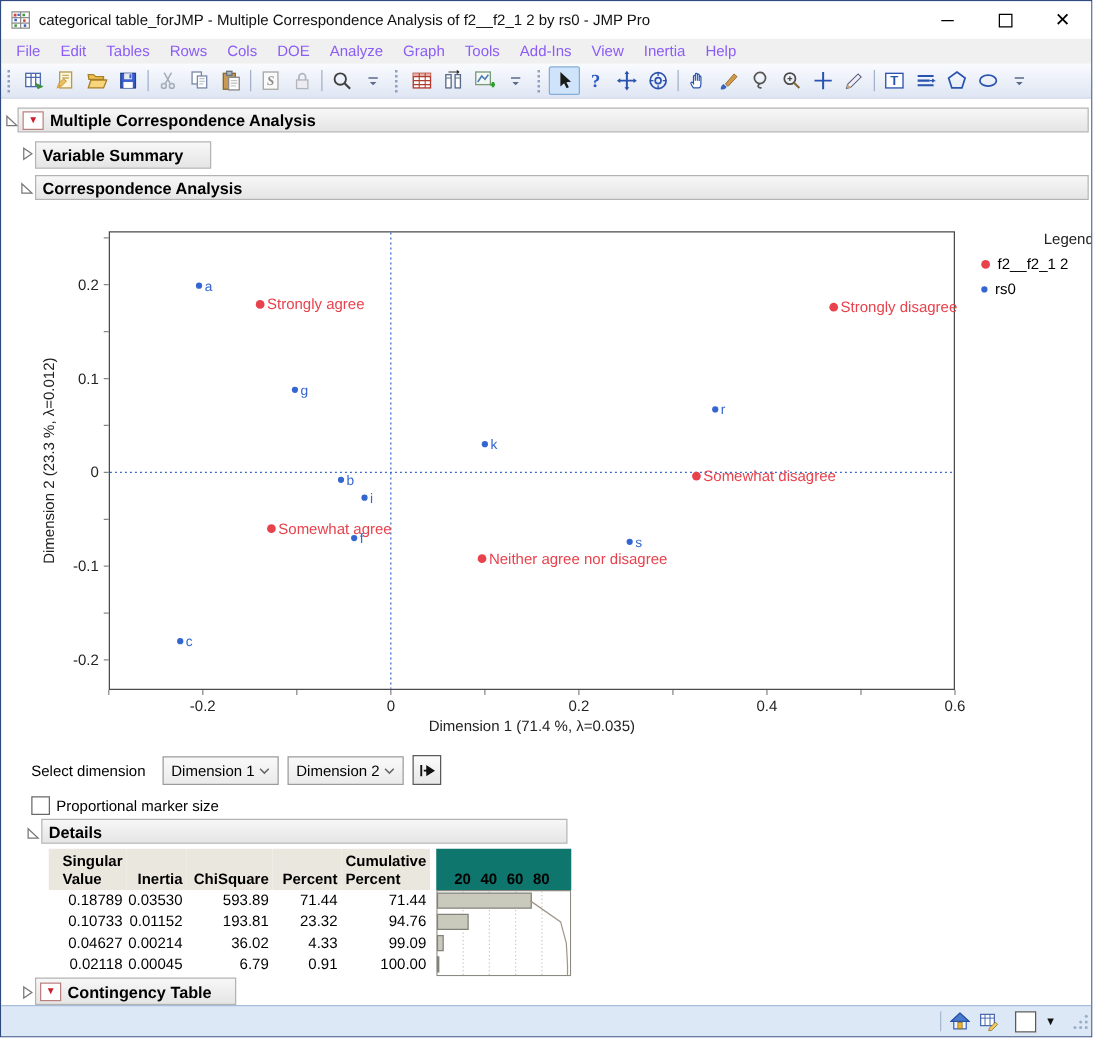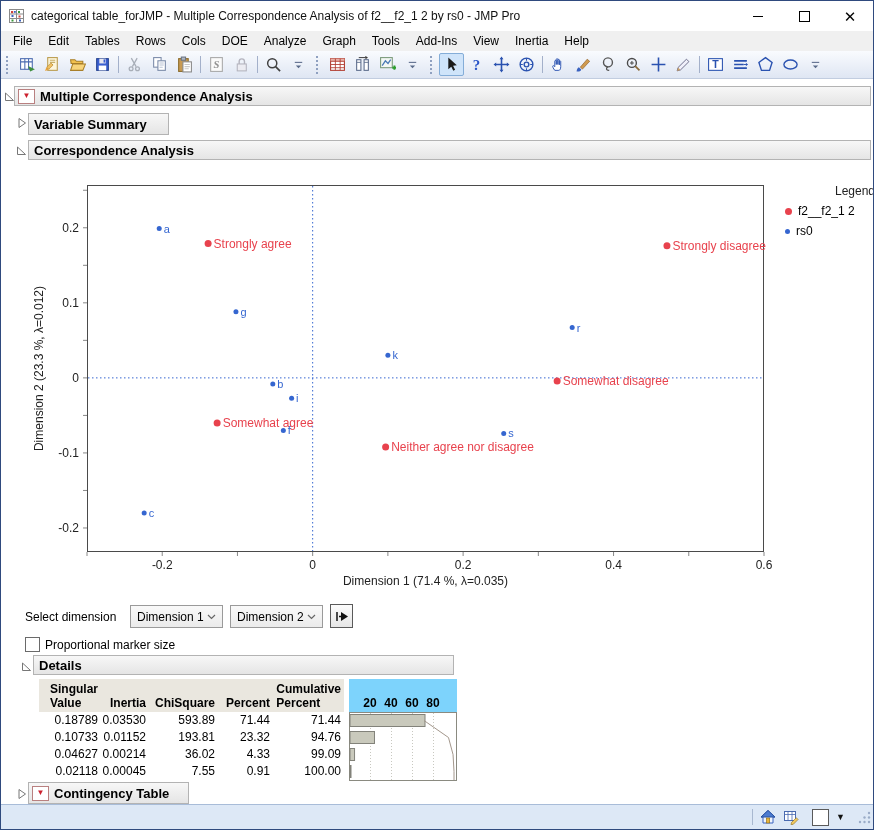--- a/index.html
+++ b/index.html
@@ -9,21 +9,21 @@
   #titlebar{position:absolute;left:0;top:0;right:0;height:30px;background:#fff;display:flex;align-items:center;}
   #app-icon{margin:0 6px 0 8px;display:flex;}
   #title-text{font-size:12px;color:#111;white-space:nowrap;}
   #win-btns{position:absolute;right:0;top:0;height:30px;display:flex;}
   .wbtn{width:46px;height:30px;display:flex;align-items:center;justify-content:center;}
   .min-glyph{width:10px;height:1px;background:#000;display:block;}
   .max-glyph{width:9px;height:9px;border:1px solid #000;display:block;}
   .close-glyph{font-size:15px;line-height:15px;}
   
   #menubar{position:absolute;left:0;top:30px;right:0;height:20px;background:#f0f0f0;display:flex;align-items:center;padding-left:4px;}
-  .mitem{padding:2px 8px;font-size:12px;color:#000000;cursor:default;}
+  .mitem{padding:2px 8px;font-size:12px;color:#8b5cf6;cursor:default;}
   
   #toolbar{position:absolute;left:0;top:50px;right:0;height:27px;background:linear-gradient(#f9fbfe,#dfe6f3);
     border-bottom:1px solid #c2cde0;display:flex;align-items:center;}
   .tgrip{width:4px;height:18px;border-left:2px dotted #8fa0c0;margin:0 3px 0 5px;}
   .tsep{width:1px;height:17px;background:#a3b0ca;margin:0 3px;}
   .ticon{width:23px;height:21px;display:flex;align-items:center;justify-content:center;border:1px solid transparent;border-radius:2px;}
   .ticon.sel{background:#cfe4fa;border:1px solid #84add8;}
   
   #report{position:absolute;left:0;top:78px;right:0;bottom:25px;background:#fff;}
   .obar{position:absolute;height:20px;background:linear-gradient(#f7f7f7,#e5e5e5);border:1px solid #b3b3b3;
@@ -43,21 +43,21 @@
   .combo{position:absolute;width:93px;height:23px;background:linear-gradient(#f9f9f9,#ebebeb);border:1px solid #9a9a9a;
     display:flex;align-items:center;justify-content:space-between;padding:0 6px;box-sizing:border-box;font-size:12px;}
   #go-btn{position:absolute;width:23px;height:24px;background:linear-gradient(#fcfcfc,#e6e6e6);border:1px solid #5a5a5a;
     display:flex;align-items:center;justify-content:center;box-sizing:border-box;}
   .cb{position:absolute;width:13px;height:13px;background:#fff;border:1px solid #6a6a6a;box-sizing:content-box;}
   
   #details-table{position:absolute;left:38px;top:600px;width:418px;font-size:12px;}
   .th-row{display:flex;height:33px;}
   .th{background:#eae7df;font-weight:bold;position:relative;}
   .th>span{position:absolute;right:3px;bottom:2px;text-align:left;white-space:pre-line;line-height:14px;}
-  .th-bar{margin-left:5px;width:108px;background:#7dd3fc;position:relative;font-weight:bold;}
+  .th-bar{margin-left:5px;width:108px;background:#0f766e;position:relative;font-weight:bold;}
   .th-bar>span{position:absolute;bottom:2px;width:24px;text-align:center;}
   .td-row{display:flex;height:17px;}
   .td{text-align:right;padding-right:3px;box-sizing:border-box;line-height:17px;}
   #scree-svg{position:absolute;left:310px;top:33px;}
   
   #statusbar{position:absolute;left:0;bottom:0;right:0;height:25px;background:#dde8f6;border-top:1px solid #a8bcd8;
     display:flex;align-items:center;justify-content:flex-end;box-sizing:border-box;padding-right:28px;}
   .sbicon{display:flex;align-items:center;margin-left:7px;}
   #sb-sep{width:1px;height:16px;background:#a8b8d0;margin-left:7px;}
   #win-swatch{width:15px;height:15px;background:#fff;border:1px solid #5a5a5a;margin-left:12px;}
@@ -535,21 +535,21 @@
         <div class="td-row">
           <div class="td" style="width:62px">0.04627</div>
           <div class="td" style="width:48px">0.00214</div>
           <div class="td" style="width:69px">36.02</div>
           <div class="td" style="width:55px">4.33</div>
           <div class="td" style="width:71px">99.09</div>
         </div>
         <div class="td-row">
           <div class="td" style="width:62px">0.02118</div>
           <div class="td" style="width:48px">0.00045</div>
-          <div class="td" style="width:69px">7.55</div>
+          <div class="td" style="width:69px">6.79</div>
           <div class="td" style="width:55px">0.91</div>
           <div class="td" style="width:71px">100.00</div>
         </div>
         <svg id="scree-svg" width="108" height="69">
           <rect x="0.5" y="0.5" width="107" height="68" fill="#fff" stroke="#8a8a80"></rect>
           <line x1="21.5" y1="1" x2="21.5" y2="68" stroke="#c8c8c0" stroke-dasharray="1,2"></line>
           <line x1="42.5" y1="1" x2="42.5" y2="68" stroke="#c8c8c0" stroke-dasharray="1,2"></line>
           <line x1="63.5" y1="1" x2="63.5" y2="68" stroke="#c8c8c0" stroke-dasharray="1,2"></line>
           <line x1="84.5" y1="1" x2="84.5" y2="68" stroke="#c8c8c0" stroke-dasharray="1,2"></line>
           <rect x="1" y="2.5" width="75.012" height="12" fill="#c9c9bc" stroke="#82827a"></rect>

